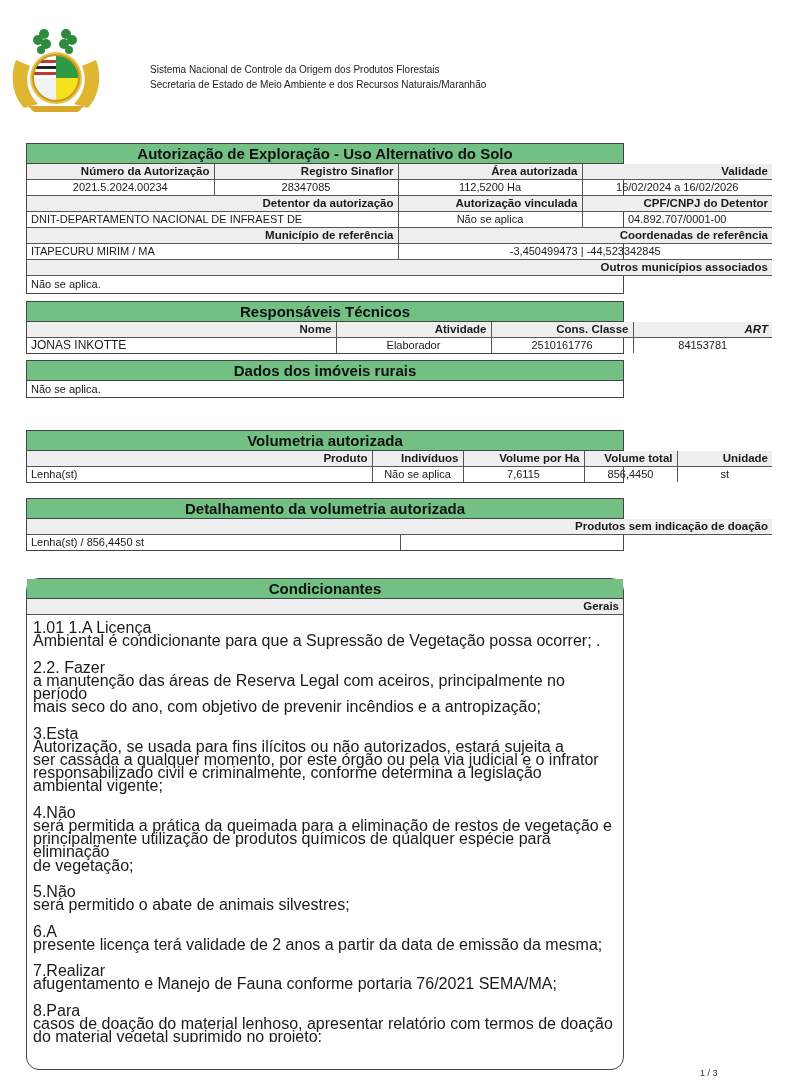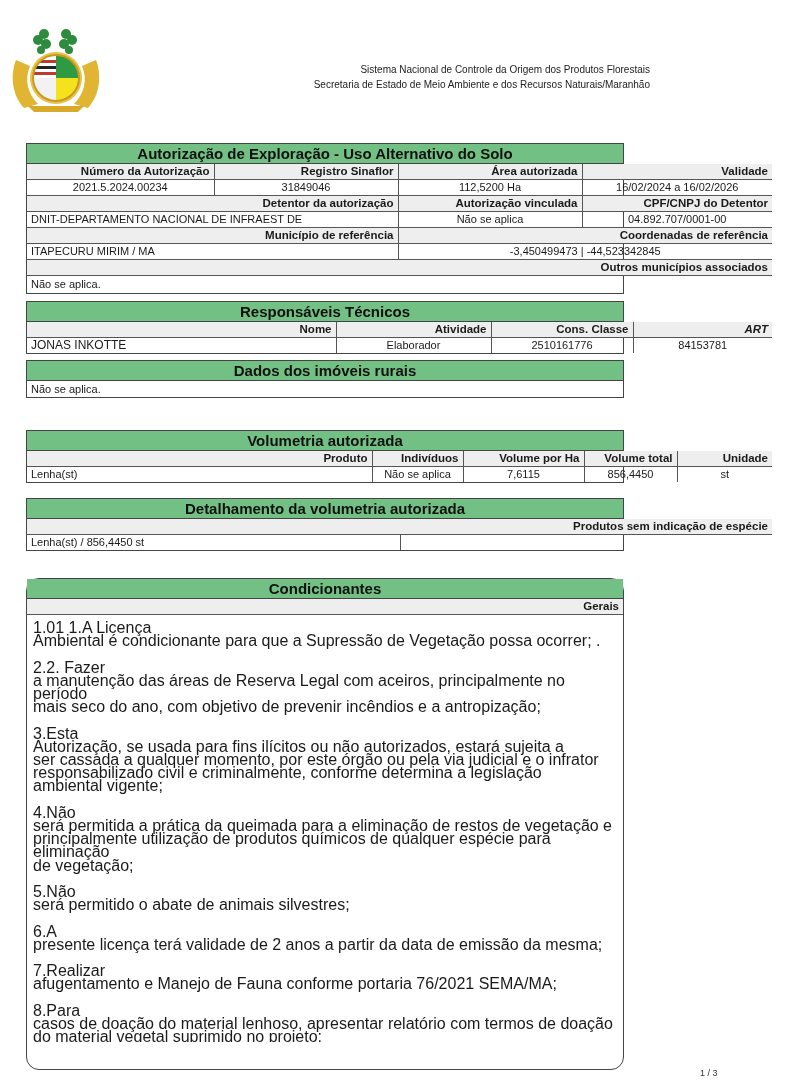--- a/index.html
+++ b/index.html
@@ -1,21 +1,21 @@
 <!DOCTYPE html>
 <html><head>
 <meta charset="utf-8">
 <style>
   html, body { margin:0; padding:0; }
   body {
     width:797px; height:1080px; background:#ffffff; position:relative; overflow:hidden;
     font-family:"Liberation Sans", sans-serif; color:#1a1a1a;
   }
   .logo { position:absolute; left:8px; top:20px; width:96px; height:96px; }
-  .hdr-text { position:absolute; left:150px; width:500px; text-align:right; font-size:10px; color:#222; }
+  .hdr-text { position:absolute; left:150px; width:500px; text-align:left; font-size:10px; color:#222; }
   .hdr1 { top:64px; }
   .hdr2 { top:79px; }
 
   .sect { position:absolute; left:26px; width:598px; border:1.5px solid #444; box-sizing:border-box; background:#fff; }
   .title-bar { background:#72c084; border-bottom:1.5px solid #444; text-align:center; font-weight:bold; font-size:15px; height:19px; line-height:19px; color:#111; }
   table { border-collapse:collapse; width:100%; table-layout:fixed; }
   td { border:1px solid #555; font-size:11px; height:15px; line-height:15px; padding:0 4px; white-space:nowrap; overflow:hidden; }
   tr:first-child td { border-top:none; }
   tr td:first-child { border-left:none; }
   tr td:last-child { border-right:none; }
@@ -81,21 +81,21 @@
       </colgroup>
     <tbody>
         <tr>
       <td class="h">Número da Autorização</td>
       <td class="h">Registro Sinaflor</td>
       <td class="h">Área autorizada</td>
       <td class="h">Validade</td>
     </tr>
     <tr>
       <td class="c">2021.5.2024.00234</td>
-      <td class="c">31849046</td>
+      <td class="c">28347085</td>
       <td class="c">112,5200 Ha</td>
       <td class="c">16/02/2024 a  16/02/2026</td>
     </tr>
     <tr>
       <td class="h" colspan="2">Detentor da autorização</td>
       <td class="h">Autorização vinculada</td>
       <td class="h">CPF/CNPJ do Detentor</td>
     </tr>
     <tr>
       <td class="l" colspan="2">DNIT-DEPARTAMENTO NACIONAL DE INFRAEST DE</td>
@@ -188,21 +188,21 @@
 
 <div class="sect" style="top:498px;">
   <div class="title-bar">Detalhamento da volumetria autorizada</div>
   <table>
     <colgroup>
         <col style="width:373px">
         <col style="width:372px">
       </colgroup>
     <tbody>
         <tr>
-          <td class="h" colspan="2">Produtos sem indicação de espécie</td>
+          <td class="h" colspan="2">Produtos sem indicação de doação</td>
         </tr>
     <tr>
       <td class="l">Lenha(st) / 856,4450 st</td>
       <td class="l"></td>
     </tr>
   </tbody>
     </table>
 </div>
 
 <div class="sect" style="top:578px; height:492px;border-radius:13px;">

